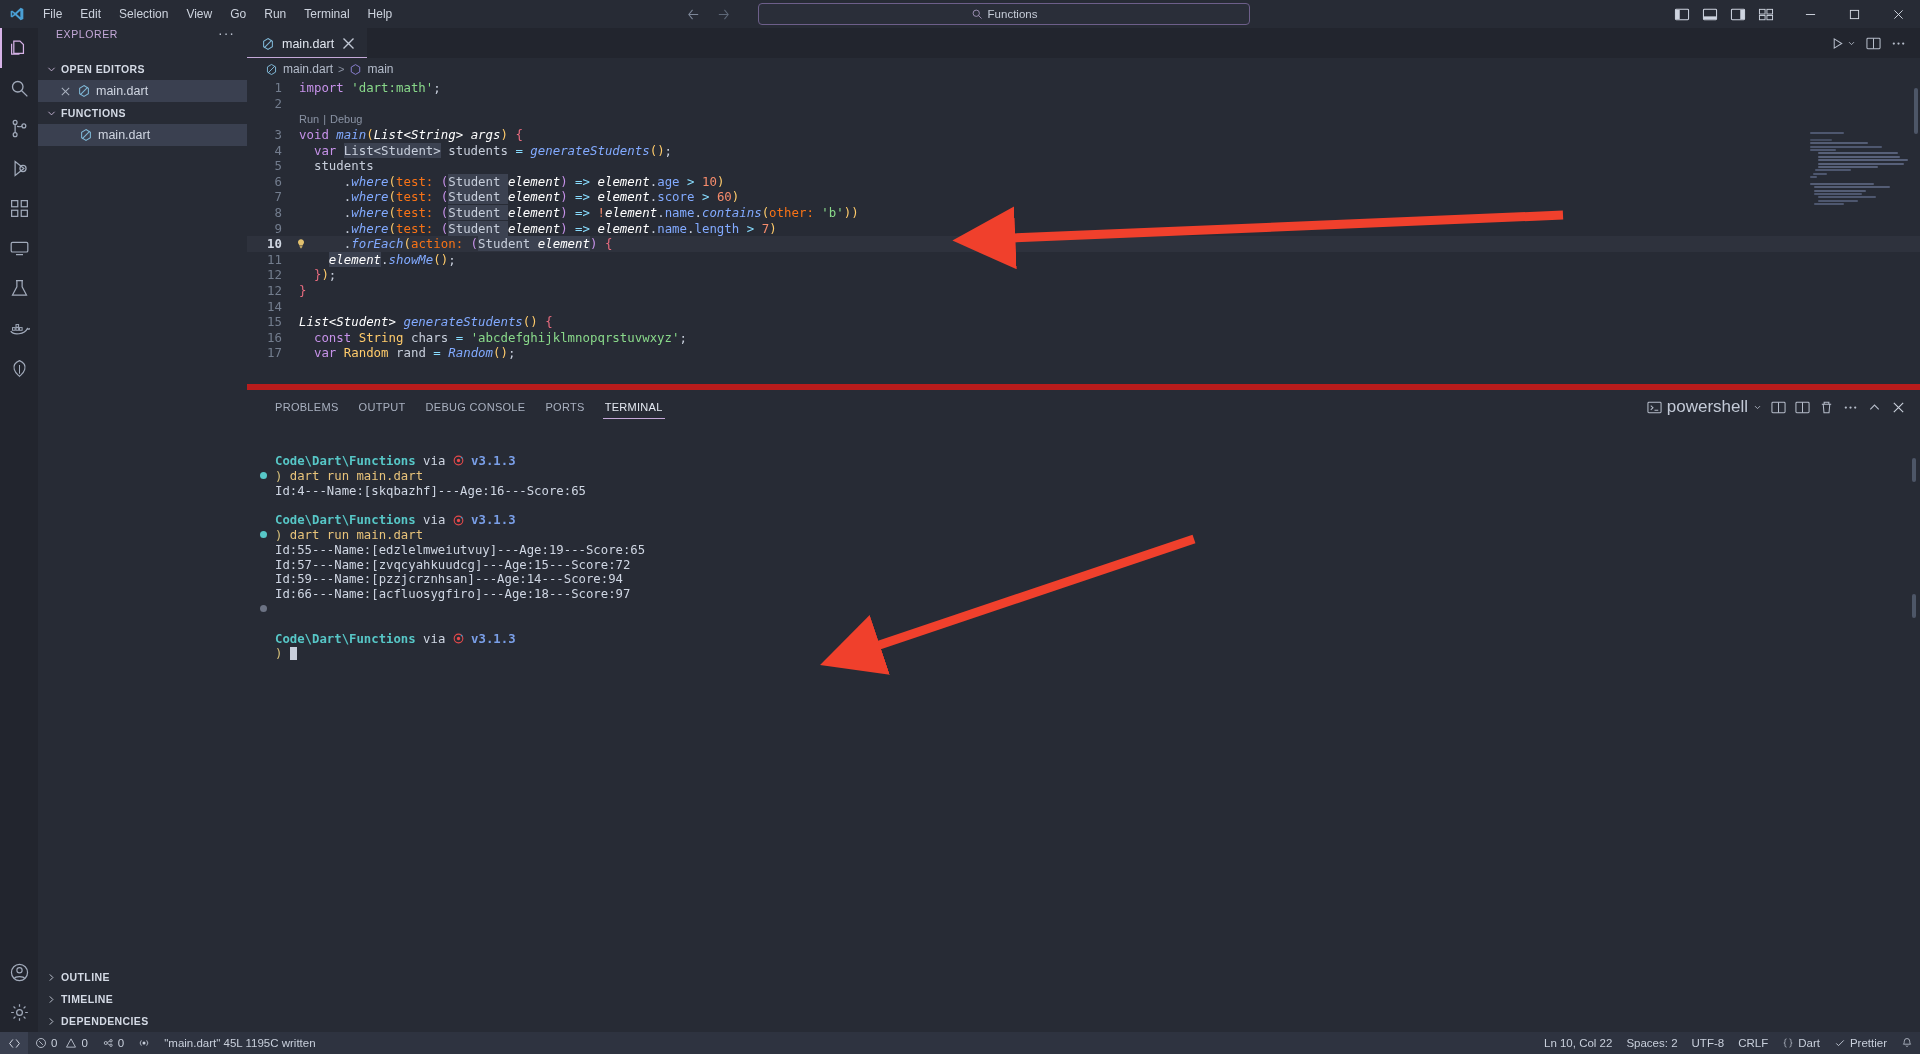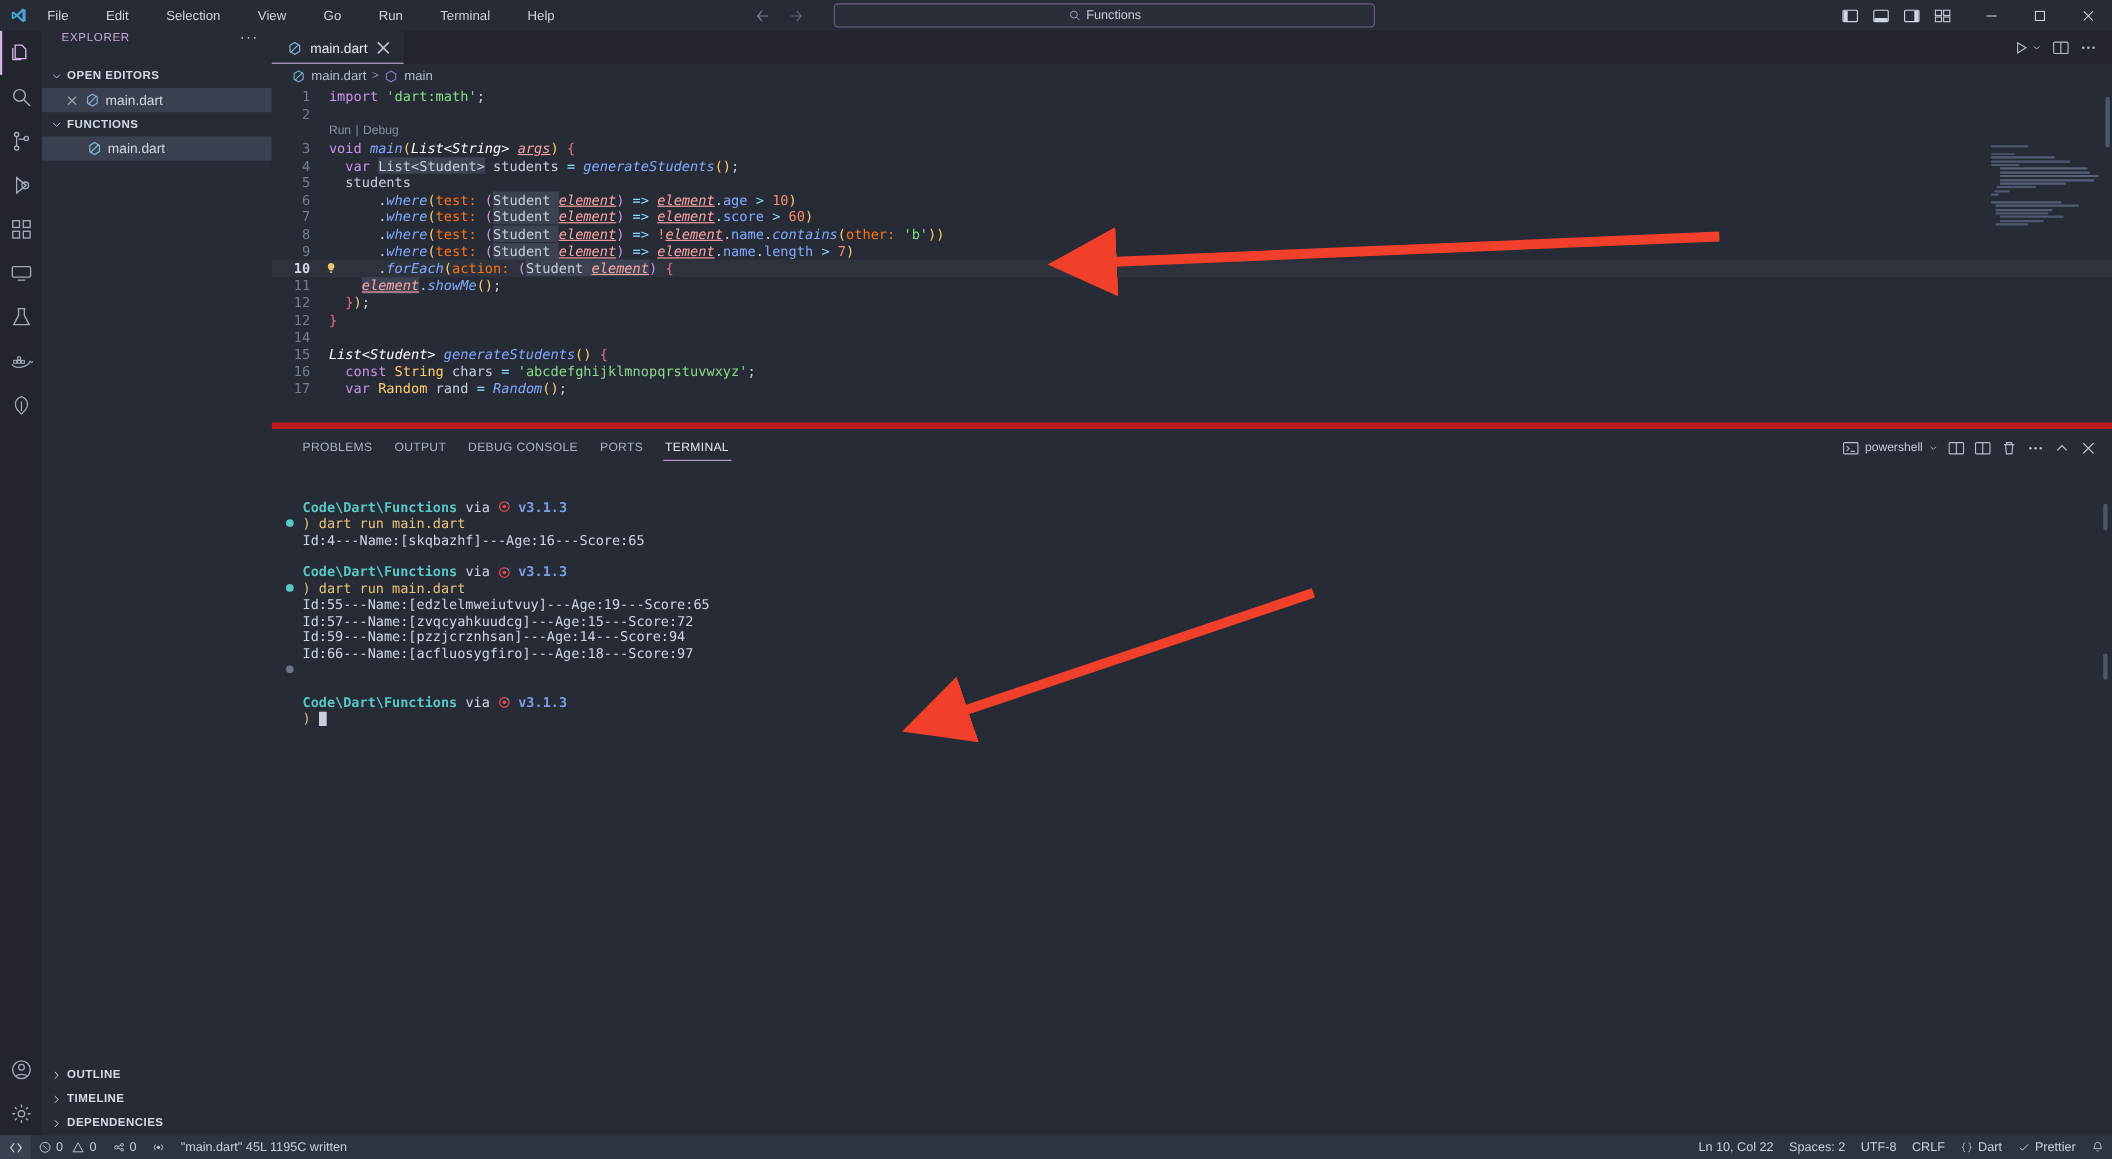--- a/index.html
+++ b/index.html
@@ -11,21 +11,21 @@
   }
   body { position: relative; }
 
   
   .titlebar {
     height: 28px; background: #272b35; display: flex; align-items: center;
     position: relative;
   }
   .vs-logo { width: 34px; display:flex; align-items:center; justify-content:center; }
   .vs-logo svg { width: 16px; height: 16px; }
-  .menu { display: flex; align-items: center; gap: 16px; }
+  .menu { display: flex; align-items: center; gap: 0px; }
   .menu-item {
     font-size: 12px; color: #cdd3de; padding: 4px 9px; line-height: 14px;
     white-space: nowrap; cursor: default;
   }
 
   .cmdcenter-wrap {
     position: absolute; left: 0; right: 0; top: 0; height: 28px;
     display: flex; align-items: center; justify-content: center; pointer-events: none;
   }
   .navbtns { display:flex; gap:12px; margin-right: 12px; pointer-events: auto; }
@@ -135,21 +135,21 @@
     font-family: "Liberation Sans", sans-serif; display:flex; align-items:center;
   }
   .codelens span { cursor: pointer; }
 
   
   .t-kw   { color: #c792ea; }
   .t-str  { color: #89d98a; }
   .t-fn   { color: #82aaff; font-style: italic; }
   .t-type { color: #ffffff; font-style: italic; }
   .t-typ2 { color: #ffcb6b; }
-  .t-var  { color: #fca5a5; font-style: italic; text-decoration: underline; }
+  .t-var  { color: #ffffff; font-style: italic; }
   .t-plain{ color: #c7cedb; }
   .t-prop { color: #82aaff; }
   .t-num  { color: #f78c6c; }
   .t-op   { color: #89ddff; }
   .t-punc { color: #e96c7f; }
   .t-paren{ color: #ffcb6b; }
   .t-paren2{ color: #c792ea; }
   .t-label{ color: #f97316; }
   .hl { background: #3c4251; }
 
@@ -169,21 +169,21 @@
     display: flex; align-items: center; position: relative;
   }
   .ptab.active { color: #e4e9f2; }
   .ptab.active::after {
     content:''; position:absolute; left:8px; right:8px; bottom:5px; height:1px; background:#c4a8d8;
   }
   .panel-actions {
     margin-left: auto; display: flex; align-items: center; gap: 9px; padding-right: 14px;
   }
   .panel-actions svg { width: 15px; height: 15px; }
-  .shell-sel { display:flex; align-items:center; gap:5px; font-size: 11px; color: #c3cad7; }
+  .shell-sel { display:flex; align-items:center; gap:5px; font-size: 17px; color: #c3cad7; }
 
   .term {
     position: absolute; left: 0; right: 0; top: 34px; bottom: 0;
     font-family: "DejaVu Sans Mono", monospace; font-size: 12.3px;
     color: #c7cedb; padding-left: 10px;
   }
   .term-line { height: 14.8px; white-space: pre; display: flex; align-items: center; padding-left: 18px; position: relative; }
   .term-dot { position: absolute; left: 3px; width: 7px; height: 7px; border-radius: 50%; }
   .c-cyan { color: #57c7c7; font-weight: bold; }
   .c-blue { color: #7a9fe8; font-weight: bold; }

